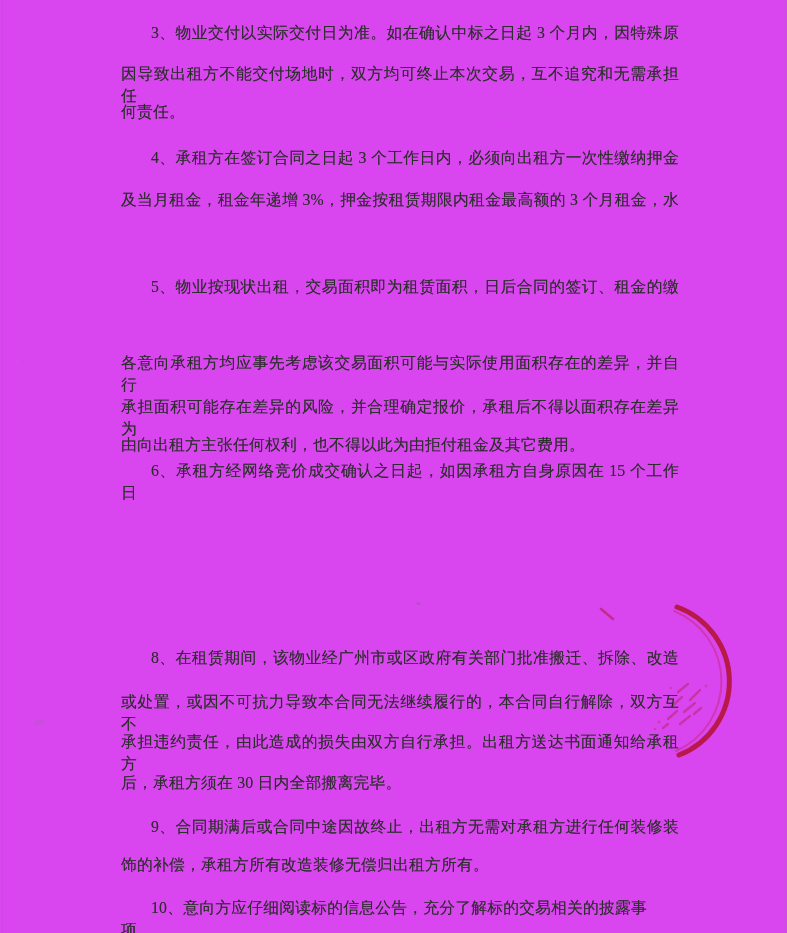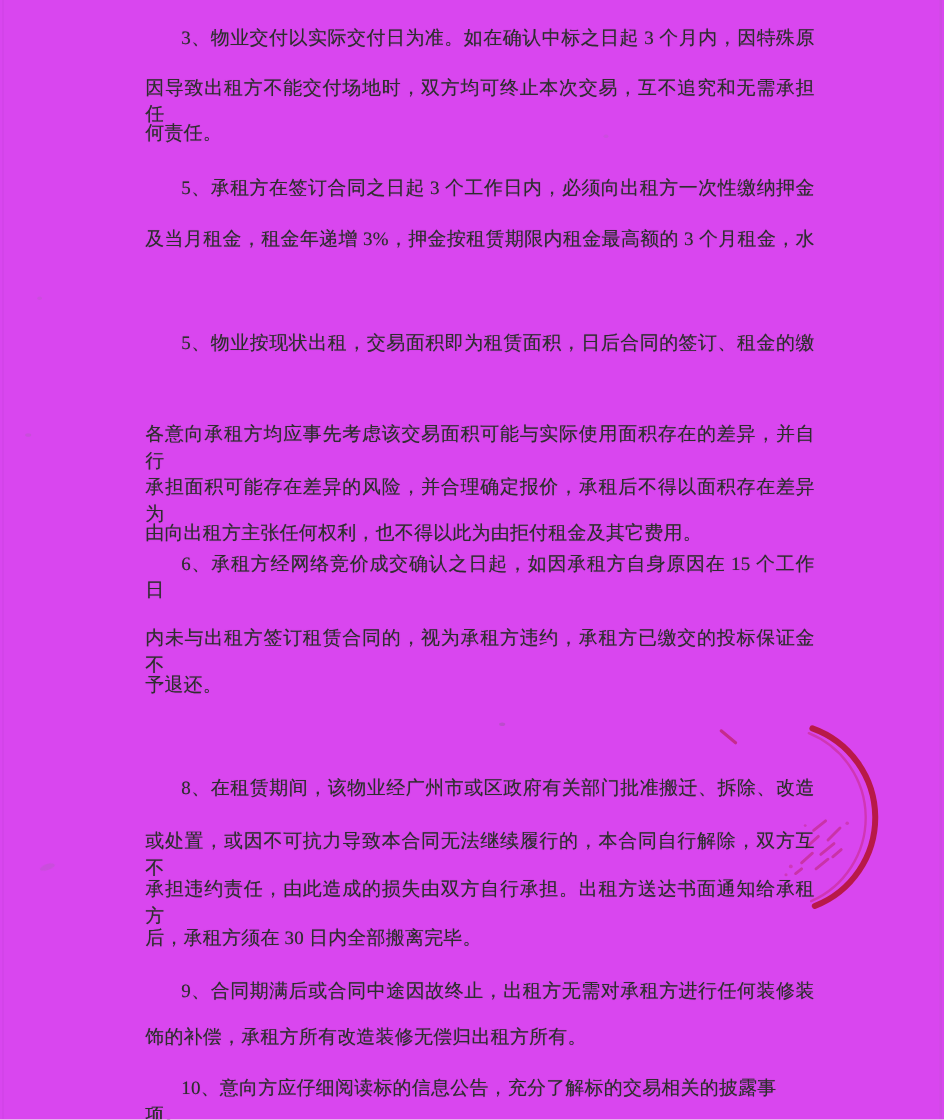--- a/index.html
+++ b/index.html
@@ -42,29 +42,27 @@
   }
 </style>
 </head>
 <body>
 
 <div id="page">
 
   <div class="ln i j" style="top:22px">3、物业交付以实际交付日为准。如在确认中标之日起 3 个月内，因特殊原</div>
   <div class="ln j" style="top:63px">因导致出租方不能交付场地时，双方均可终止本次交易，互不追究和无需承担任</div>
   <div class="ln" style="top:101px">何责任。</div>
-  <div class="ln i j" style="top:147px">5、承租方在签订合同之日起 3 个工作日内，必须向出租方一次性缴纳押金</div>
+  <div class="ln i j" style="top:147px">4、承租方在签订合同之日起 3 个工作日内，必须向出租方一次性缴纳押金</div>
   <div class="ln j" style="top:189px">及当月租金，租金年递增 3%，押金按租赁期限内租金最高额的 3 个月租金，水</div>
   <div class="ln i j" style="top:276px">5、物业按现状出租，交易面积即为租赁面积，日后合同的签订、租金的缴</div>
   <div class="ln j" style="top:352px">各意向承租方均应事先考虑该交易面积可能与实际使用面积存在的差异，并自行</div>
   <div class="ln j" style="top:396px">承担面积可能存在差异的风险，并合理确定报价，承租后不得以面积存在差异为</div>
   <div class="ln" style="top:434px">由向出租方主张任何权利，也不得以此为由拒付租金及其它费用。</div>
   <div class="ln i j" style="top:460px">6、承租方经网络竞价成交确认之日起，如因承租方自身原因在 15 个工作日</div>
-  <div class="ln j" style="top:522px">内未与出租方签订租赁合同的，视为承租方违约，承租方已缴交的投标保证金不</div>
-  <div class="ln" style="top:561px">予退还。</div>
   <div class="ln i j" style="top:647px">8、在租赁期间，该物业经广州市或区政府有关部门批准搬迁、拆除、改造</div>
   <div class="ln j" style="top:691px">或处置，或因不可抗力导致本合同无法继续履行的，本合同自行解除，双方互不</div>
   <div class="ln j" style="top:731px">承担违约责任，由此造成的损失由双方自行承担。出租方送达书面通知给承租方</div>
   <div class="ln" style="top:772px">后，承租方须在 30 日内全部搬离完毕。</div>
   <div class="ln i j" style="top:816px">9、合同期满后或合同中途因故终止，出租方无需对承租方进行任何装修装</div>
   <div class="ln" style="top:854px">饰的补偿，承租方所有改造装修无偿归出租方所有。</div>
   <div class="ln i" style="top:897px">10、意向方应仔细阅读标的信息公告，充分了解标的交易相关的披露事项。</div>
 
   <svg id="stamp-svg" width="787" height="933" viewBox="0 0 787 933">
 

